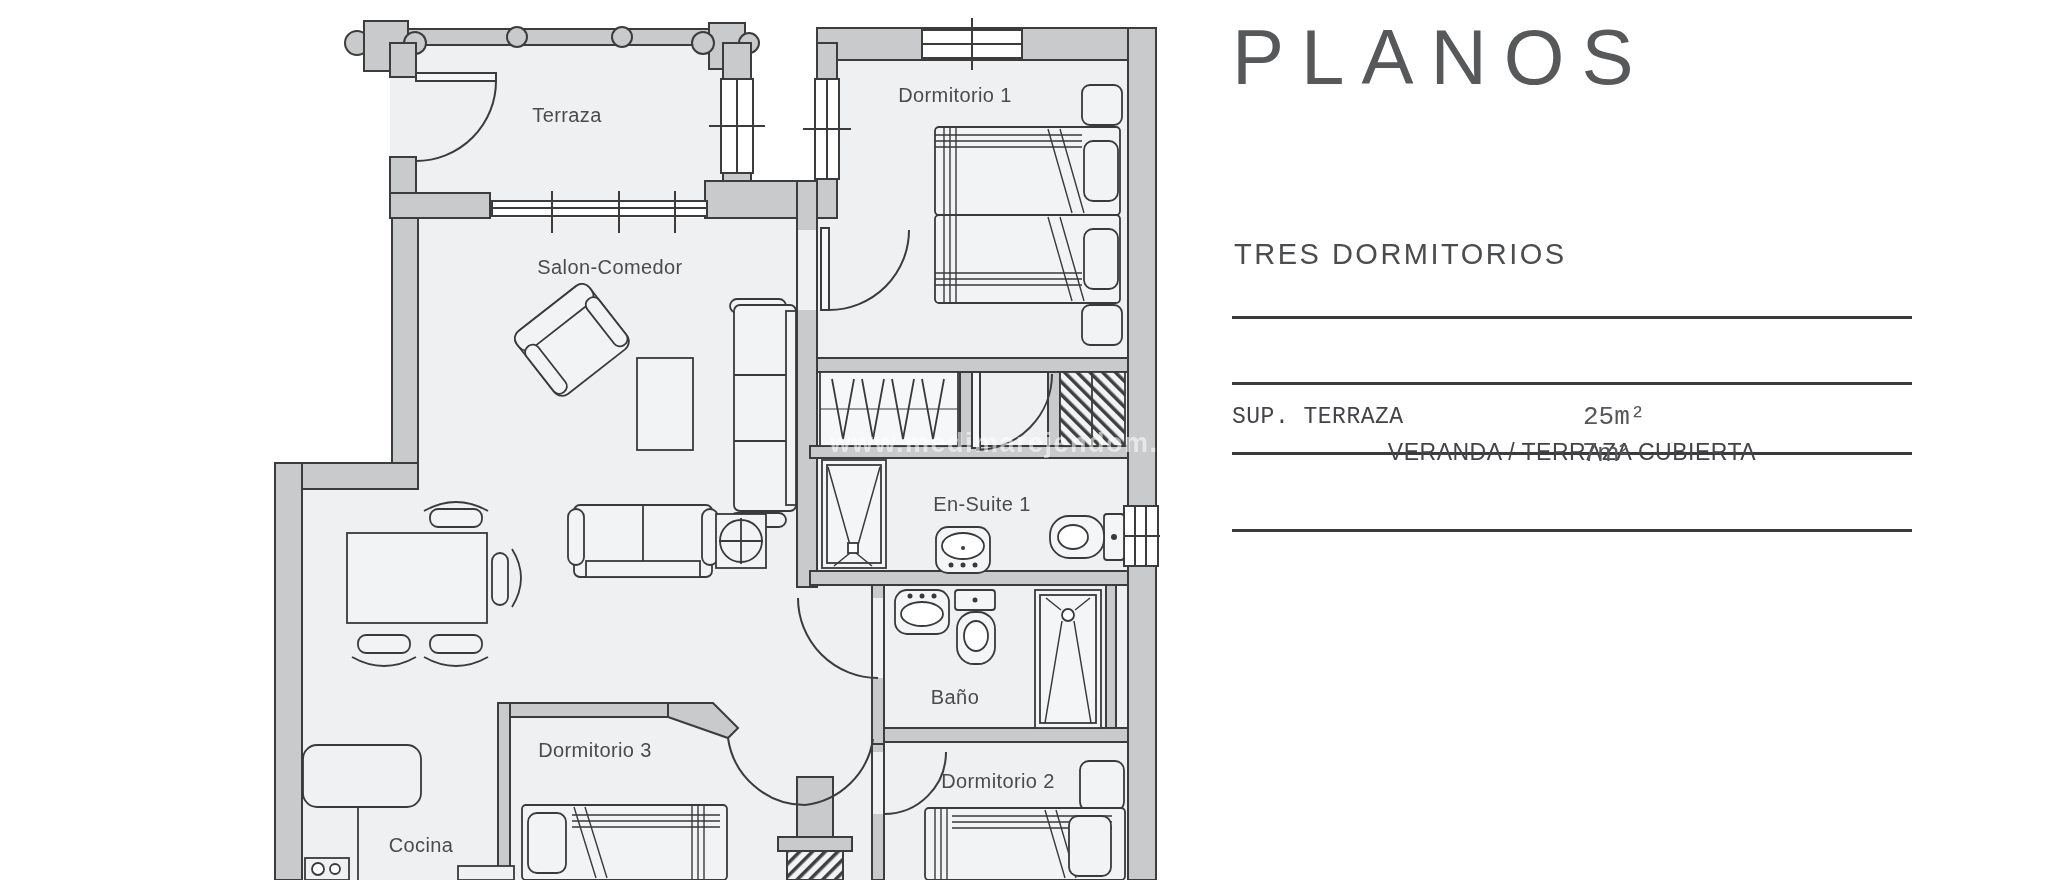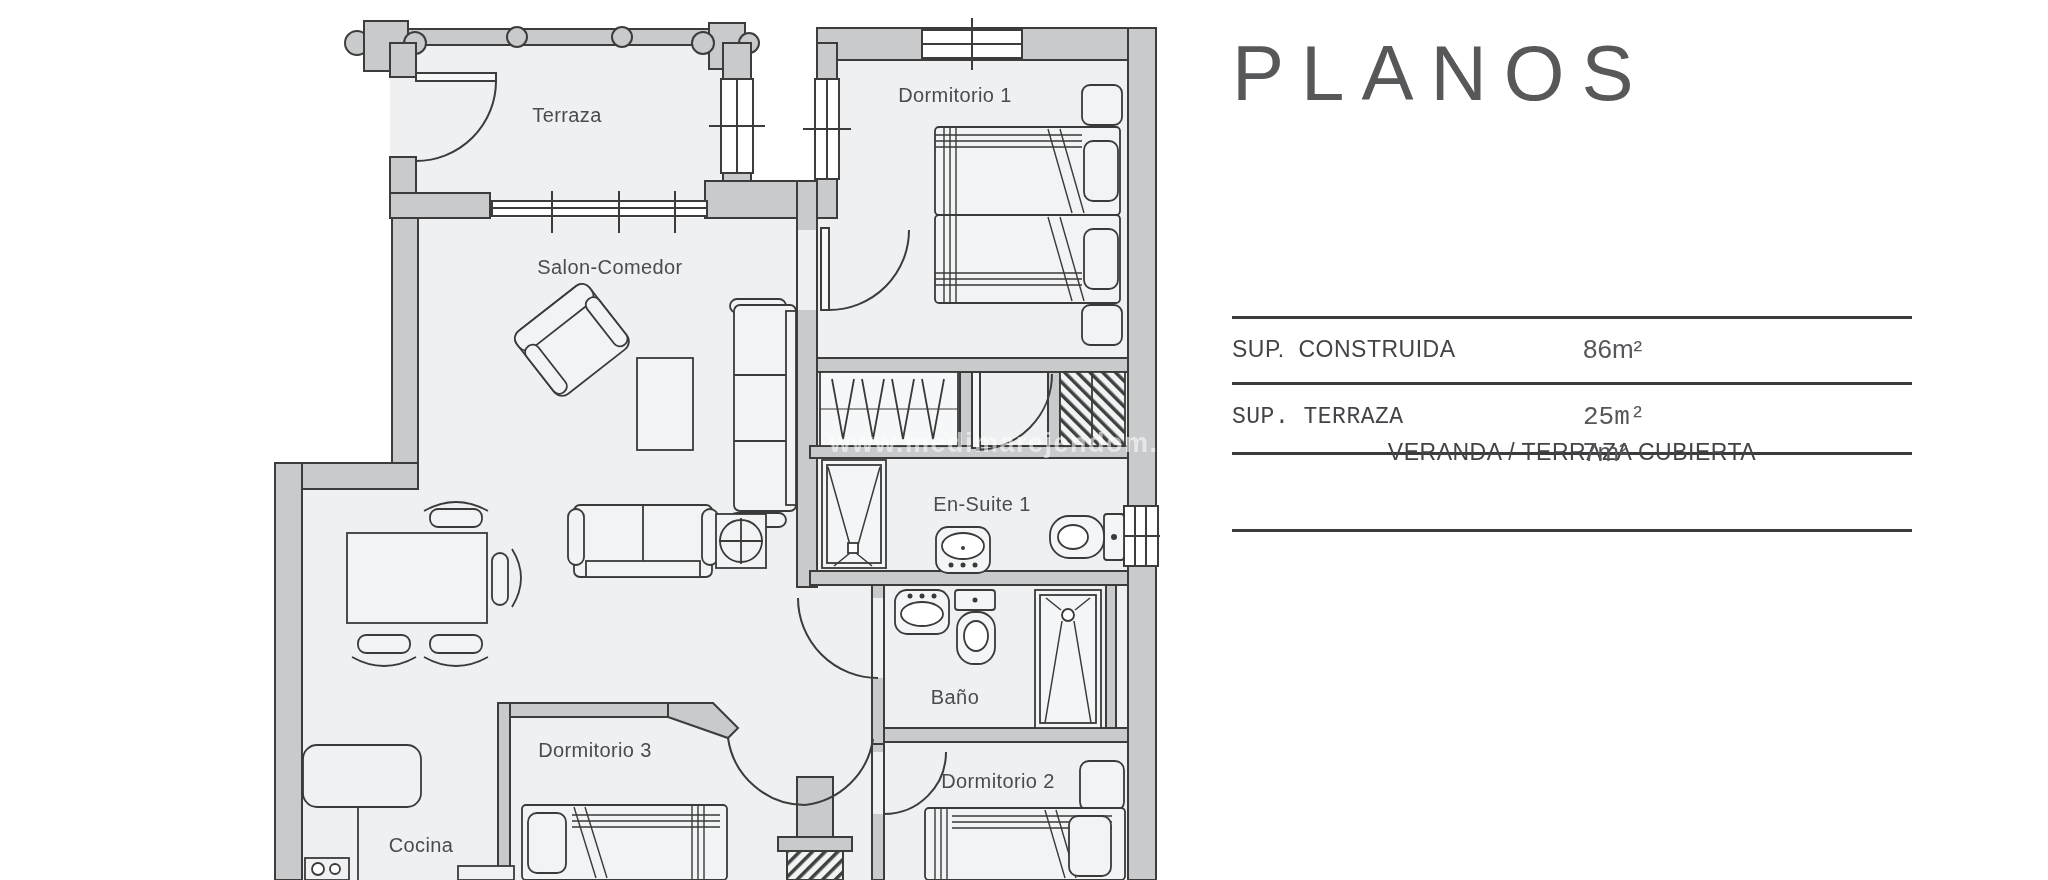--- a/index.html
+++ b/index.html
@@ -4,21 +4,21 @@
 <style>
   html,body{margin:0;padding:0;background:#ffffff;}
   .stage{position:relative;width:2048px;height:880px;background:#ffffff;overflow:hidden;
          font-family:"Liberation Sans", sans-serif;}
   .plan-wrap{position:absolute;left:272px;top:15px;width:888px;height:865px;}
   svg text{font-family:"Liberation Sans", sans-serif;}
   .room-label{font-size:20px;fill:#4a4b4d;letter-spacing:0.4px;}
   .watermark{font-size:27px;fill:#ffffff;opacity:0.55;letter-spacing:1.5px;font-weight:bold;}
 
   .panel{position:absolute;left:1232px;top:0;width:690px;height:880px;}
-  .panel-title{position:absolute;left:0;top:28px;font-size:78px;font-weight:300;
+  .panel-title{position:absolute;left:0;top:12px;font-size:78px;font-weight:300;
                letter-spacing:17px;color:#57585a;white-space:nowrap;}
   .panel-subtitle{position:absolute;left:2px;top:238px;font-size:29px;font-weight:400;
                   letter-spacing:2.5px;color:#4b4c4e;white-space:nowrap;}
   .rule{position:absolute;left:0;width:680px;height:3px;background:#3b3b3c;}
   .rule1{top:316px}.rule2{top:382px}.rule3{top:452px}.rule4{top:529px}
   .spec-row{position:absolute;left:0;width:680px;display:flex;align-items:center;}
   .spec-row.r1{top:316px;height:66px;}
   .spec-row.r2{top:382px;height:70px;font-family:Liberation Mono, monospace;}
   .spec-row.r3{top:425px;height:55px;justify-content:center;}
   .spec-label{font-size:23px;color:#434448;letter-spacing:0.5px;white-space:pre;}
@@ -289,26 +289,23 @@
       <text class="room-label" x="726" y="773">Dormitorio 2</text>
       <text class="room-label" x="149" y="837">Cocina</text>
     </g>
 
     <text class="watermark" x="752" y="437" text-anchor="middle">www.medimarejendom.com</text>
   </svg>
   </div>
 
   <div class="panel">
     <div class="panel-title">PLANOS</div>
+    <div class="panel-subtitle">TRES DORMITORIOS</div>
 
     <div class="rule rule1"></div>
-    <div class="spec-row r1">
-      <span class="spec-label">SUP.&nbsp; CONSTRUIDA</span>
-      <span class="spec-value">86m²</span>
-    </div>
     <div class="rule rule2"></div>
     <div class="spec-row r2">
       <span class="spec-label">SUP. TERRAZA</span>
       <span class="spec-value">25m²</span>
     </div>
     <div class="rule rule3"></div>
     <div class="spec-row r3">
       <span class="spec-label">VERANDA / TERRAZA CUBIERTA</span>
       <span class="spec-value">7m²</span>
     </div>

